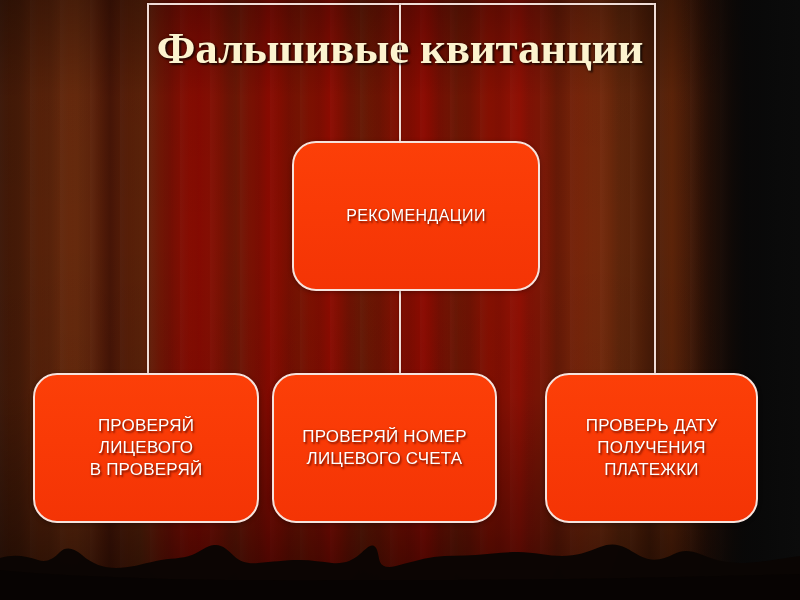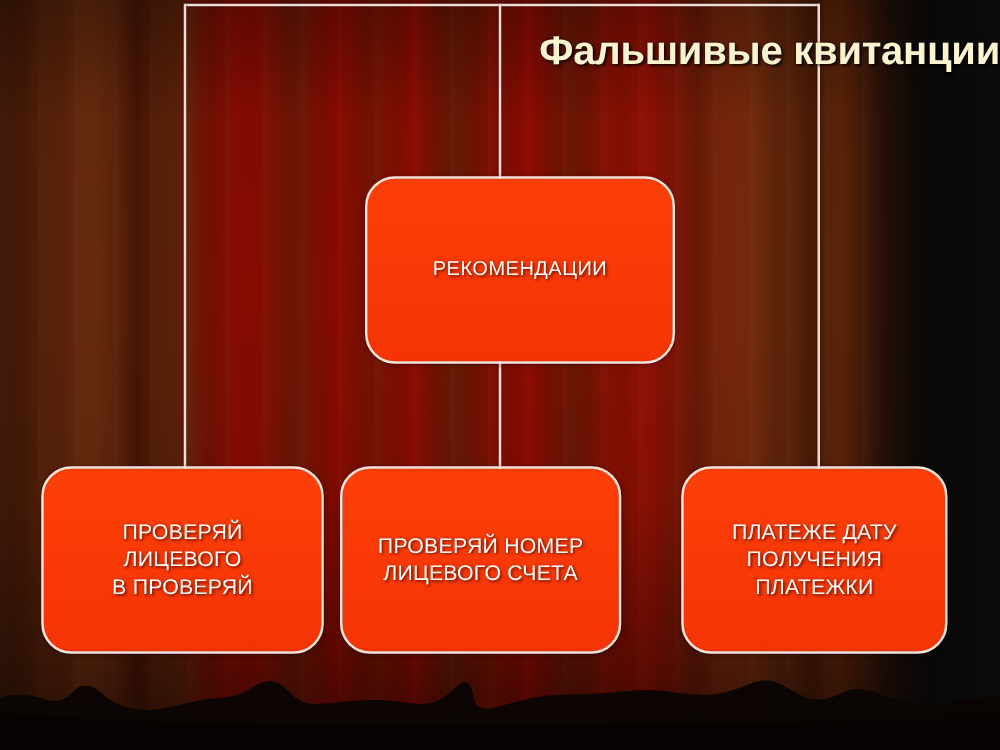--- a/index.html
+++ b/index.html
@@ -101,28 +101,29 @@
   .conn-v-left { left: 147px; top: 3px; width: 2px; height: 372px; }
   .conn-v-mid-top { left: 399px; top: 3px; width: 2px; height: 140px; }
   .conn-v-mid-bottom { left: 399px; top: 289px; width: 2px; height: 86px; }
   .conn-v-right { left: 654px; top: 3px; width: 2px; height: 372px; }
 
   
   .title {
     position: absolute;
     left: 0; right: 0;
     top: 22px;
-    text-align: right;
-    font-size: 32px;
+    text-align: center;
+    font-size: 45px;
     font-weight: bold;
     color: #fcf3cf;
     letter-spacing: -0.2px;
     text-shadow: 2px 2px 2px rgba(0,0,0,0.6), 0 0 3px rgba(0,0,0,0.45);
     z-index: 5;
     white-space: nowrap;
+    font-family: Liberation Serif, serif;
   }
 
   
   .node {
     position: absolute;
     background: linear-gradient(180deg, #fc3f08 0%, #f93a06 45%, #f43405 100%);
     border: 2px solid #f6e3dd;
     border-radius: 24px;
     display: flex;
     align-items: center;
@@ -213,19 +214,19 @@
 
   <div class="node" id="node-check-account-number">
     <span class="label">
       <span>ПРОВЕРЯЙ НОМЕР</span><br>
       <span>ЛИЦЕВОГО СЧЕТА</span>
     </span>
   </div>
 
   <div class="node" id="node-check-date">
     <span class="label">
-      <span>ПЛАТЕЖЕ ДАТУ</span><br>
+      <span>ПРОВЕРЬ ДАТУ</span><br>
       <span>ПОЛУЧЕНИЯ</span><br>
       <span>ПЛАТЕЖКИ</span>
     </span>
   </div>
 
 </div>
 
 </body></html>

